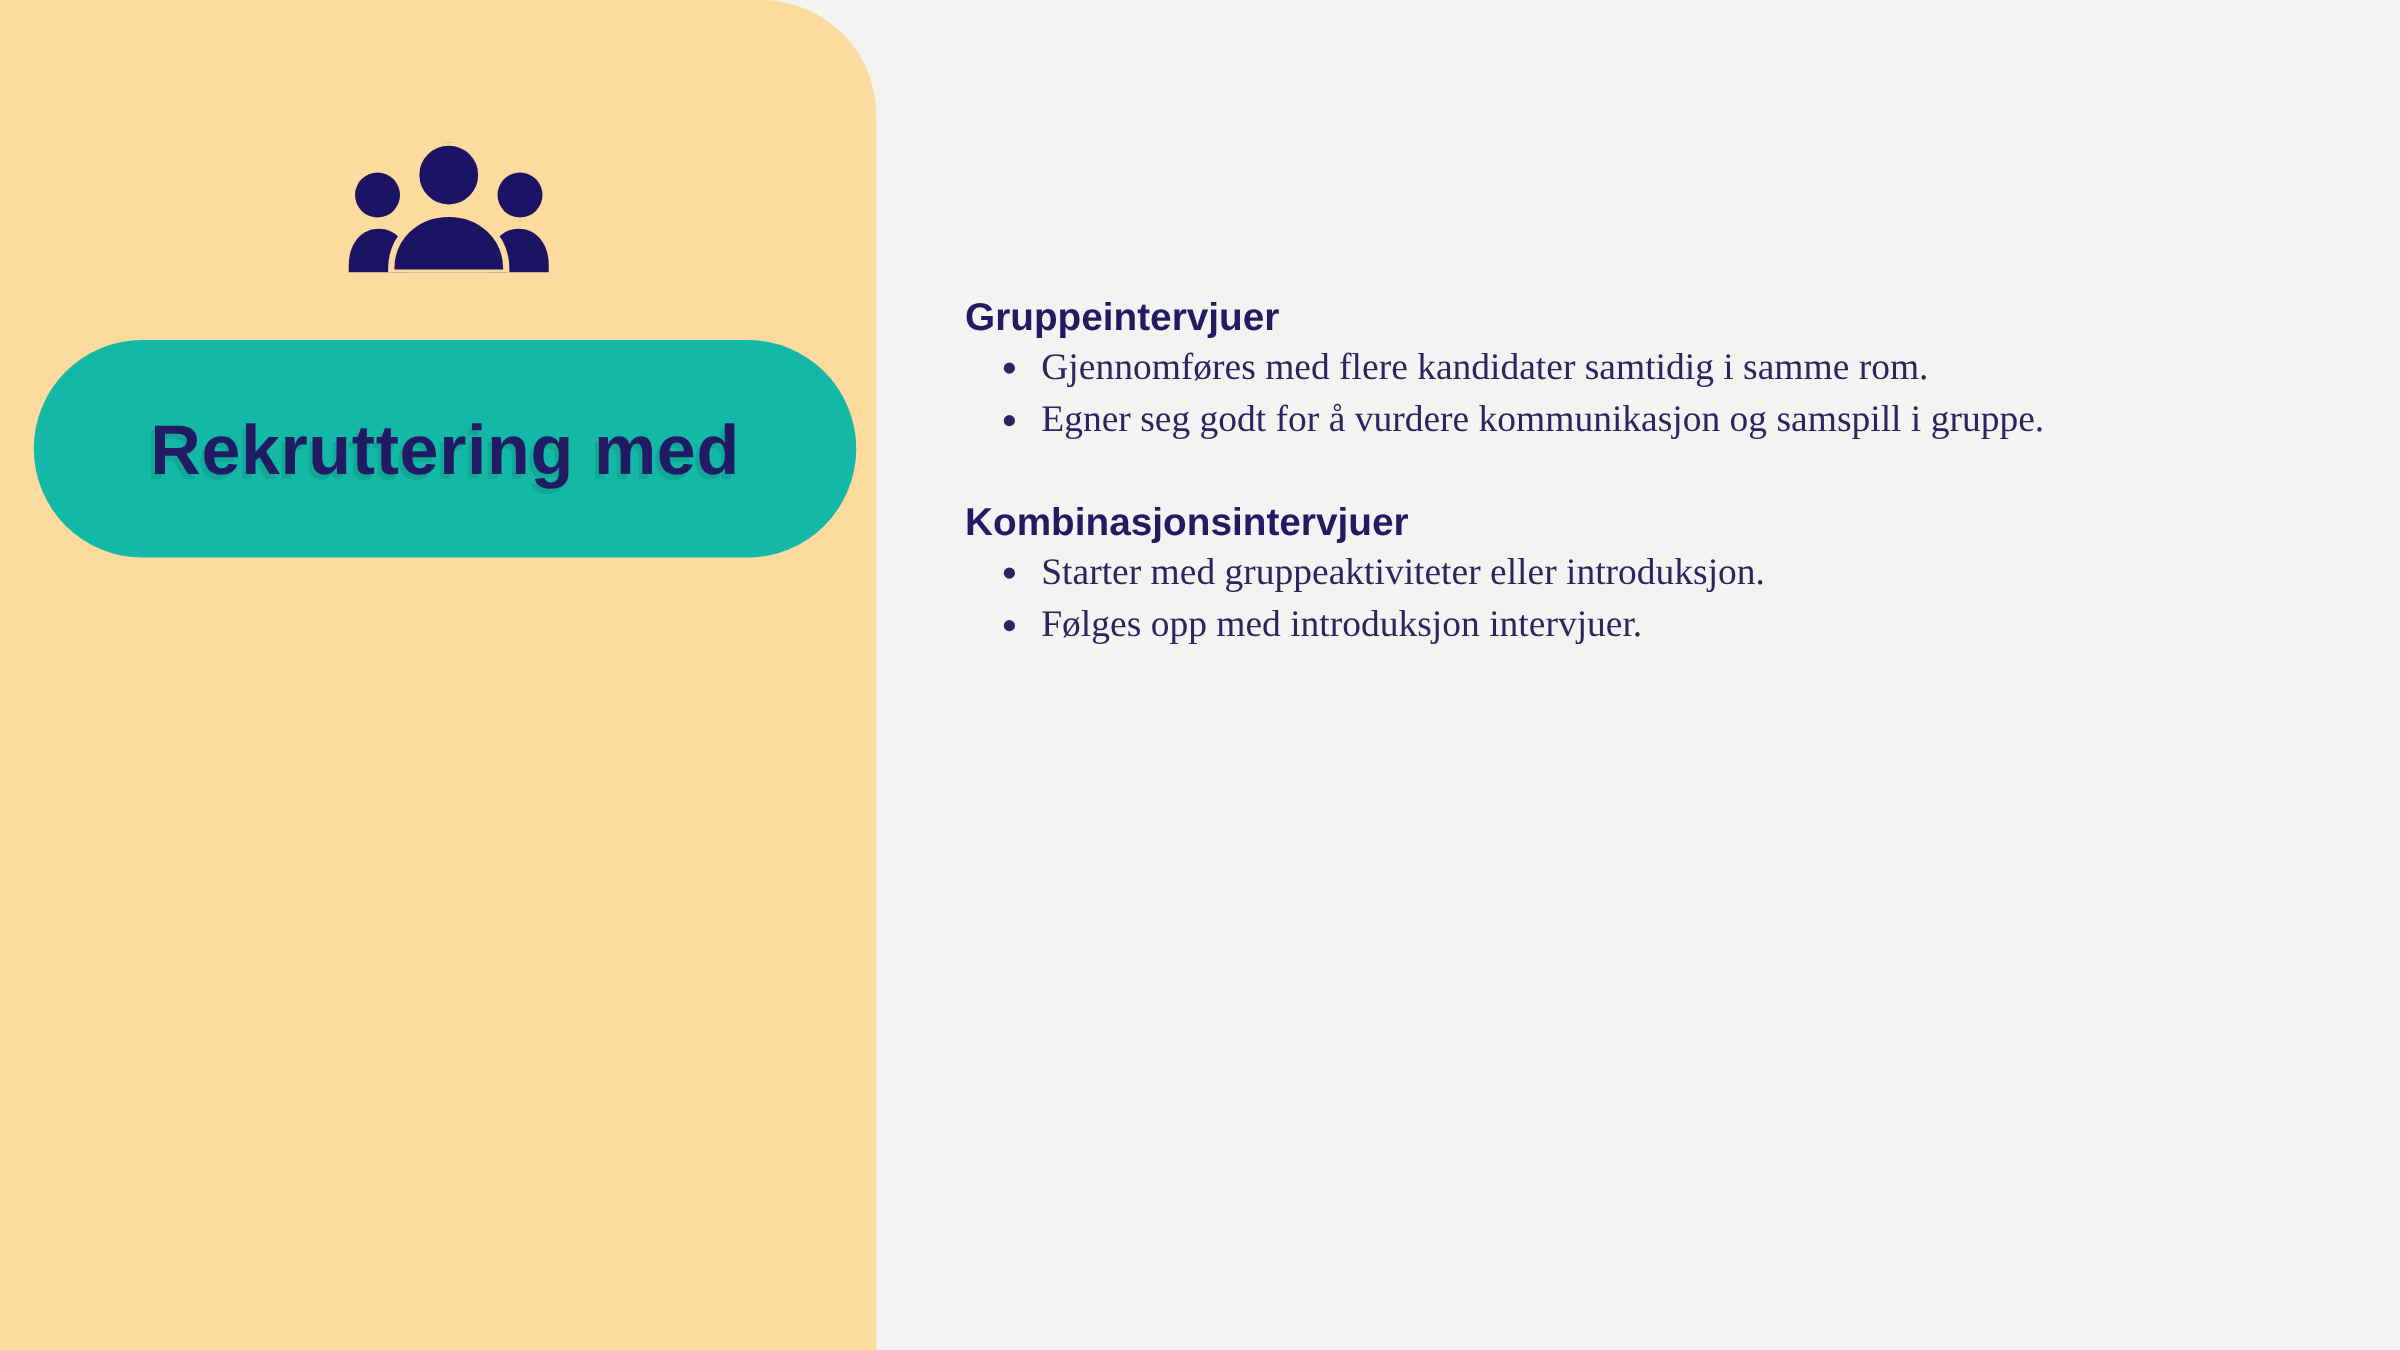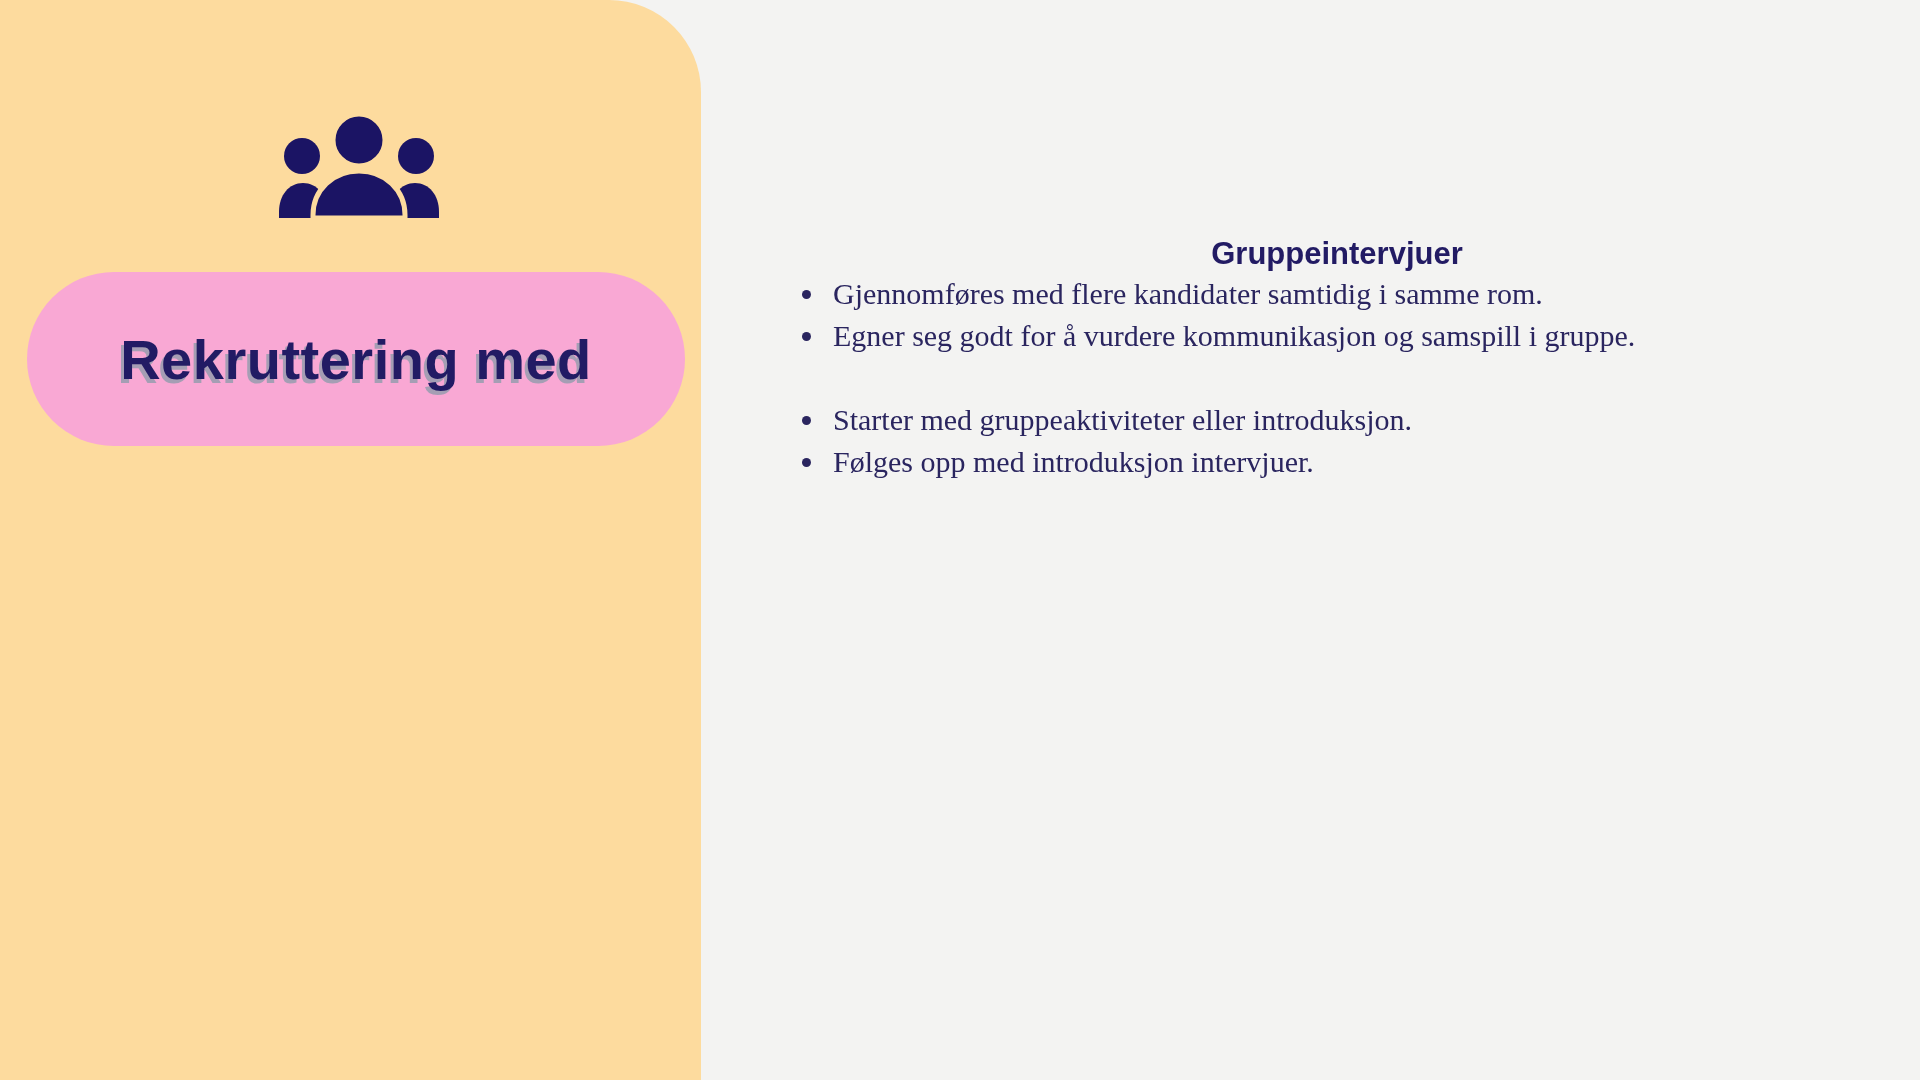--- a/index.html
+++ b/index.html
@@ -20,21 +20,21 @@
   }
   .people-icon {
     position: absolute;
     left: 278px; top: 114px;
     width: 162px; height: 104px;
   }
   .title-pill {
     position: absolute;
     left: 27px; top: 272px;
     width: 658px; height: 174px;
-    background: #f9a8d4;
+    background: #14b8a6;
     border-radius: 87px;
     display: flex;
     flex-direction: column;
     align-items: center;
     justify-content: center;
     text-align: center;
   }
   .title-line {
     font-size: 56px;
     font-weight: 700;
@@ -55,21 +55,20 @@
   }
   .intro { margin: 0 0 47px 0; }
   .intro-line { line-height: 40px; white-space: nowrap; }
 
   .section { margin: 0; }
   .section-heading {
     font-size: 31px;
     font-weight: 700;
     line-height: 38px;
     color: #221B64;
-    text-align: center;
   }
   .section ul {
     margin: 0 0 42px 0;
     padding-left: 55px;
     list-style: disc;
   }
   .section li {
     line-height: 42px;
     padding-left: 6px;
     font-family: Liberation Serif, serif;
@@ -108,19 +107,20 @@
     <ul>
       <li>Gjennomføres med flere kandidater samtidig i samme rom.</li>
       <li>Egner seg godt for å vurdere kommunikasjon og samspill i gruppe.</li>
     </ul>
   </div>
 
   <div class="section">
   </div>
 
   <div class="section">
+    <div class="section-heading">Kombinasjonsintervjuer</div>
     <ul>
       <li>Starter med gruppeaktiviteter eller introduksjon.</li>
       <li>Følges opp med introduksjon intervjuer.</li>
     </ul>
   </div>
 
 </div>
 
 </body></html>

